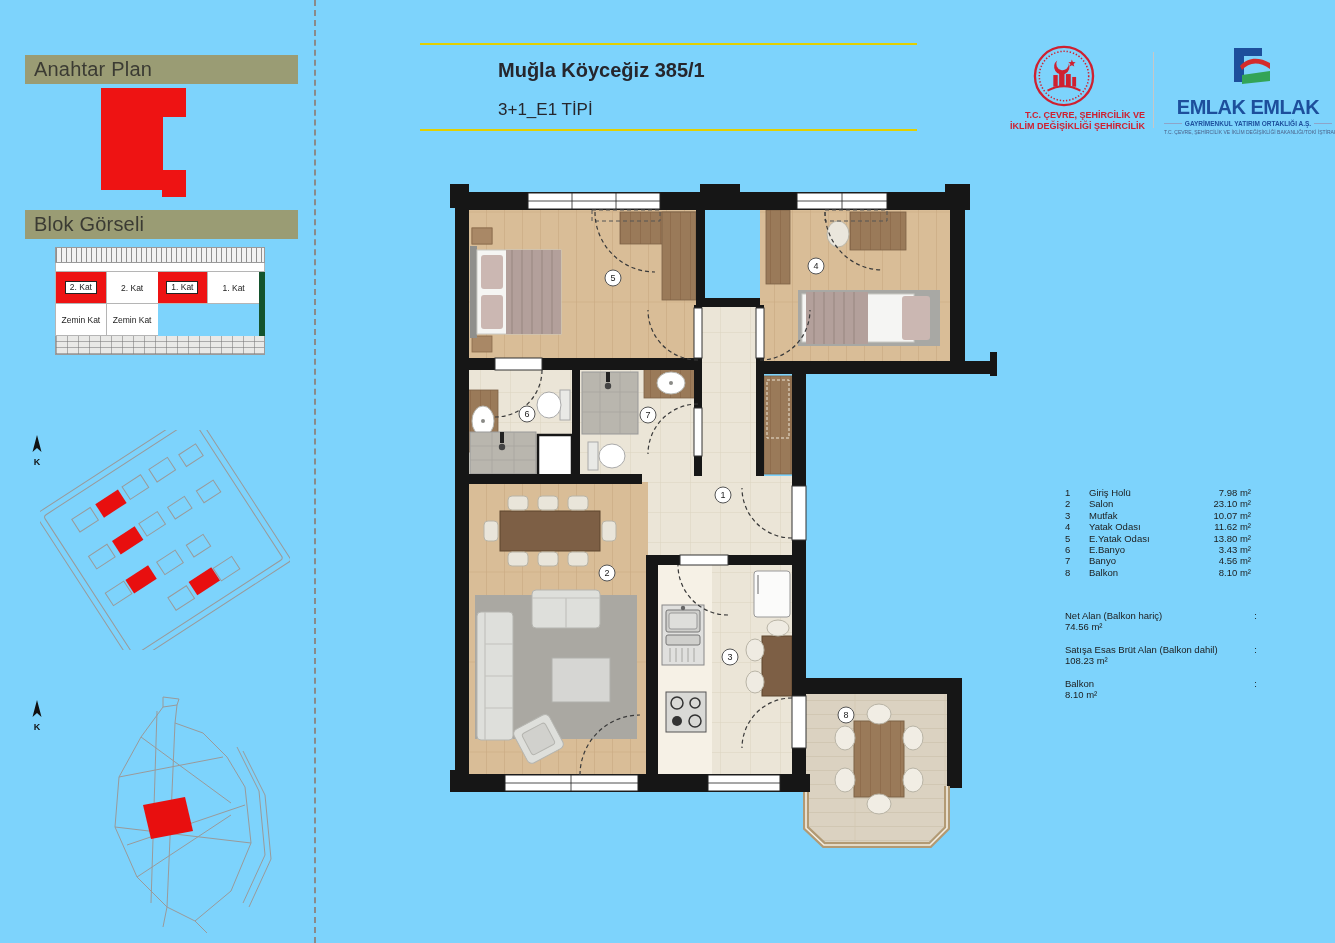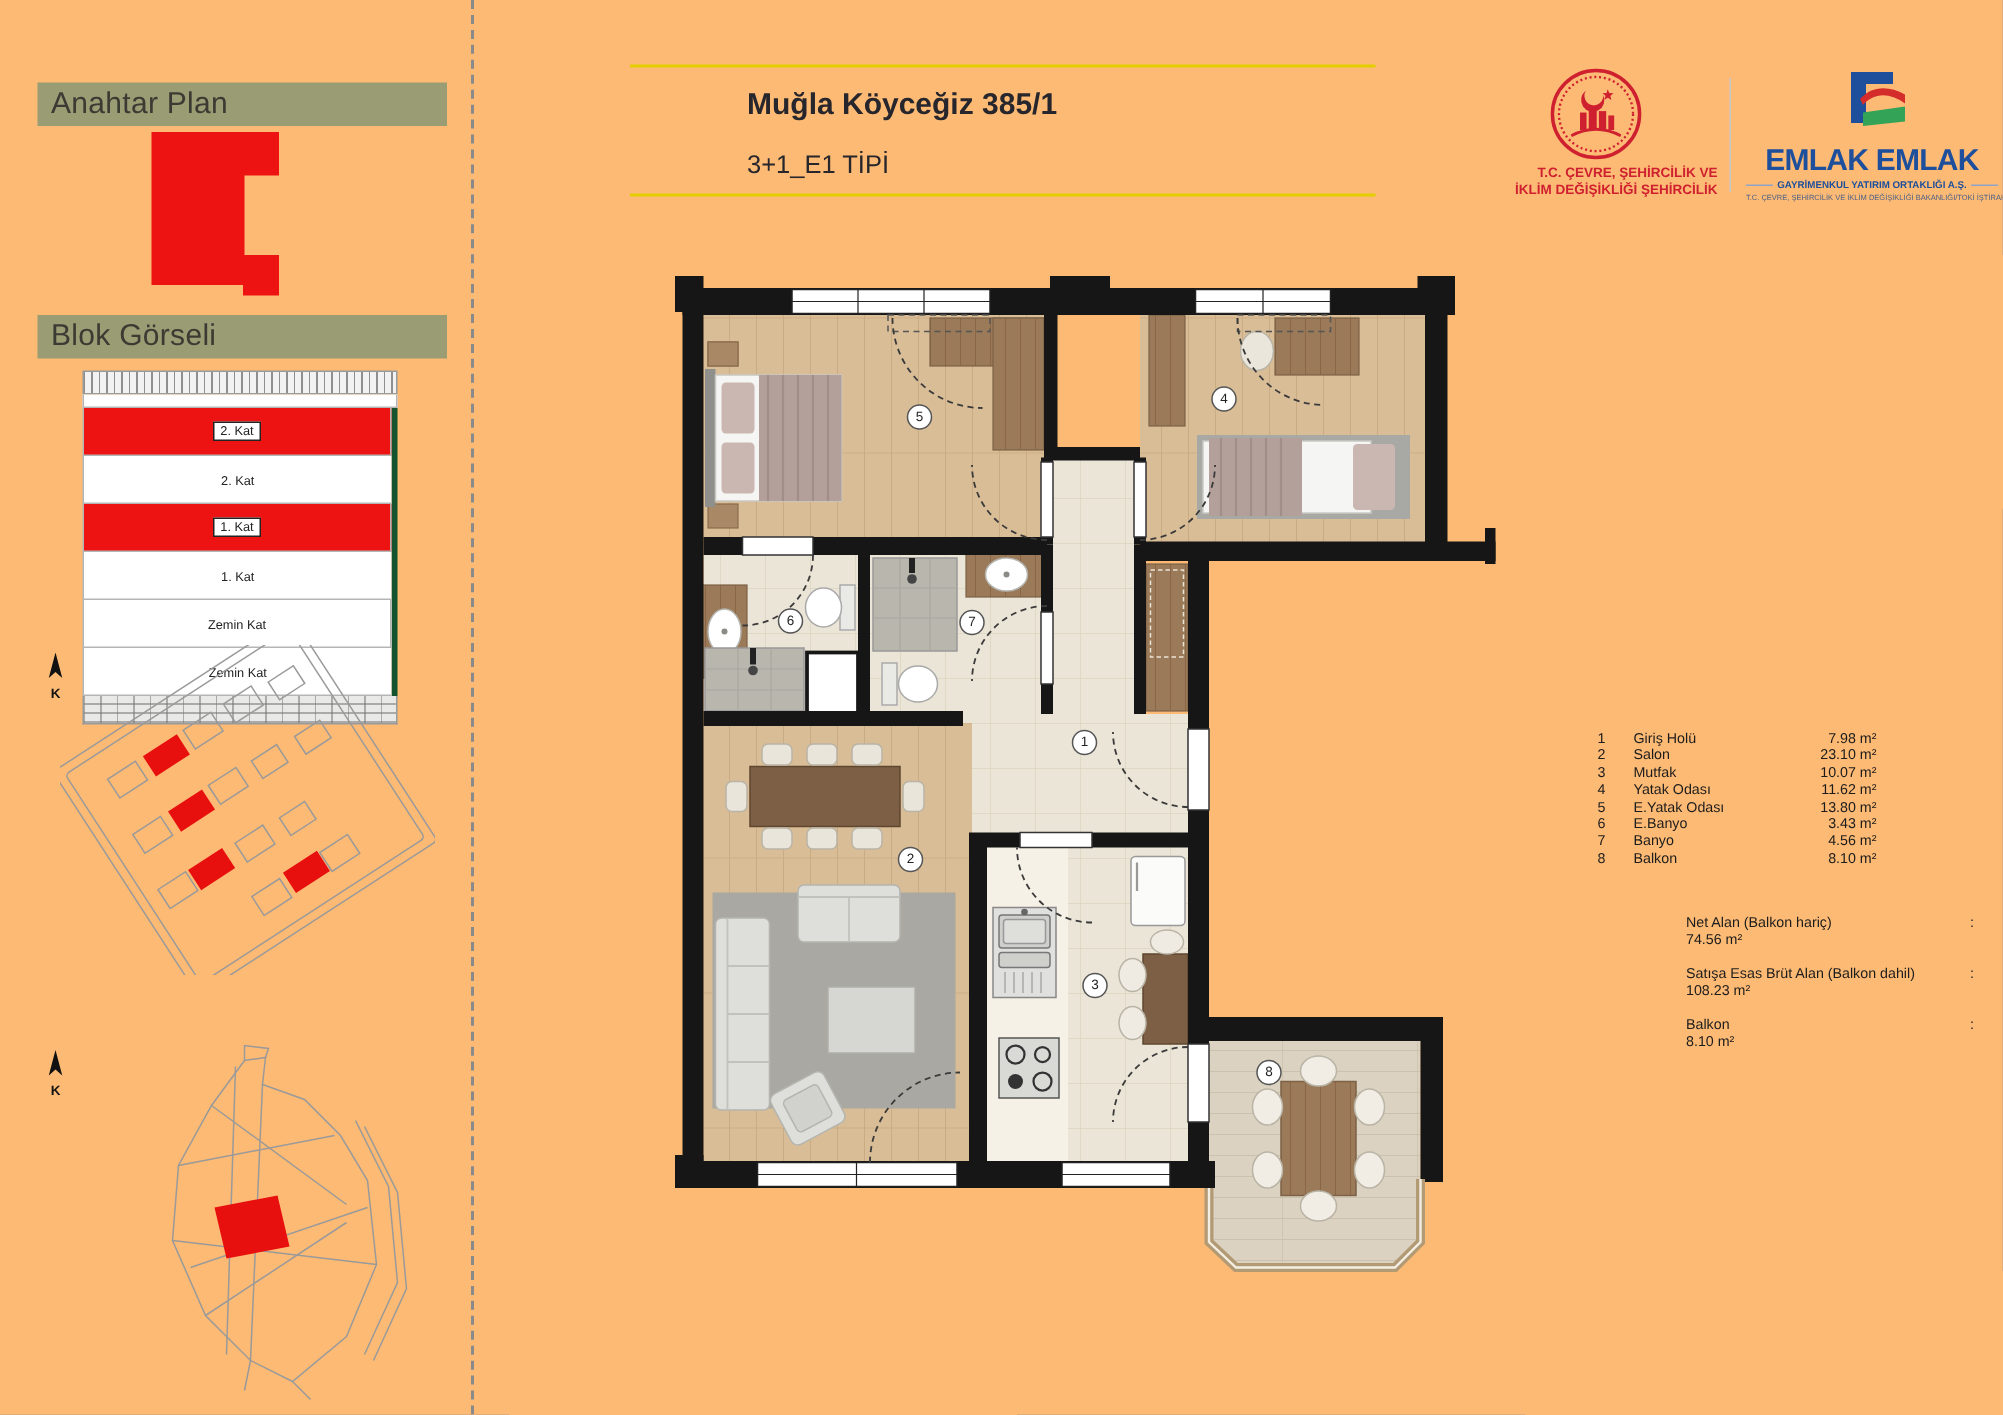--- a/index.html
+++ b/index.html
@@ -1,34 +1,34 @@
 <!DOCTYPE html>
 <html><head>
 <meta charset="utf-8">
 <style>
   * { margin:0; padding:0; box-sizing:border-box; }
   body { background:#888; }
-  .page { position:relative; width:1335px; height:943px; background:#fdba74;
+  .page { position:relative; width:1335px; height:943px; background:#7dd3fc;
           font-family:"Liberation Sans", sans-serif; overflow:hidden; margin:0 auto; }
   .abs { position:absolute; }
 
   
   .side-sep { left:314px; top:0; height:943px; width:0; border-left:2px dashed #8a8a8a; }
   .sec-head { left:25px; width:273px; height:29px; background:#9a9c74; color:#3b3b33;
               font-size:20px; line-height:29px; padding-left:9px; letter-spacing:.2px; }
   .north { width:18px; text-align:center; color:#111; font-size:9px; font-weight:bold; }
   .north svg { display:block; margin:0 auto; }
 
   
   
   .blok { left:55px; top:247px; width:210px; }
   .blok .roof { height:16px; border:1px solid #9a9a9a;
       background:repeating-linear-gradient(90deg,#8f8f8f 0 1px,#f2f2f2 1px 5px); }
   .blok .gap { height:9px; border:1px solid #b5b5b5; border-top:none; background:#fff; }
-  .blok .grid { display:grid; grid-template-columns:1fr; border-left:1px solid #b5b5b5; border-right:4px solid #14532d; }
+  .blok .grid { display:grid; grid-template-columns:1fr 1fr 1fr 1fr; border-left:1px solid #b5b5b5; border-right:6px solid #14532d; }
   .blok .cell { height:32px; border-bottom:1px solid #b5b5b5; border-right:1px solid #b5b5b5;
       display:flex; align-items:center; justify-content:center; font-size:8.5px; color:#222; background:#fff; }
   .blok .cell:nth-child(2n) { border-right:none; }
   .blok .cell.red { background:#ee1313; }
   .blok .cell.red .badge { background:#fff; border:1px solid #222; padding:0 4px; line-height:11px; }
   .blok .brick { height:19px; border:1px solid #9a9a9a; border-top:none;
       background:
         repeating-linear-gradient(90deg, rgba(120,120,120,.55) 0 1px, transparent 1px 11px),
         repeating-linear-gradient(0deg, #aaa 0 1px, #e9e9e7 1px 6px); }
 
@@ -47,21 +47,21 @@
   .emlak .sub .ln { flex:1; height:1px; background:#8ea4c8; }
   .emlak .sub .t  { font-size:6.5px; font-weight:bold; color:#1d4f9c; white-space:nowrap; }
   .emlak .tag { font-size:5px; color:#4a5f86; margin-top:2px; white-space:nowrap; }
 
   
   .legend { left:1065px; top:487px; width:186px; font-size:9.5px; color:#1c1c1c; }
   .legend .row { display:flex; line-height:11.4px; }
   .legend .num { width:24px; }
   .legend .nm  { flex:1; }
   .legend .ar  { width:56px; text-align:right; }
-  .totals { left:1124px; top:610px; width:192px; font-size:9.5px; color:#1c1c1c; }
+  .totals { left:1065px; top:610px; width:192px; font-size:9.5px; color:#1c1c1c; }
   .totals .blk { margin-bottom:12px; }
   .totals .lr  { display:flex; line-height:11px; }
   .totals .lr .colon { margin-left:auto; }
   .totals .val { line-height:11px; }
 
   
   .plan { left:450px; top:182px; width:560px; height:690px; }
   .marker { position:absolute; width:17px; height:17px; border:1px solid #555; border-radius:50%;
             background:#fff; font-size:9px; color:#222; text-align:center; line-height:15px;
             transform:translate(-50%,-50%); }

